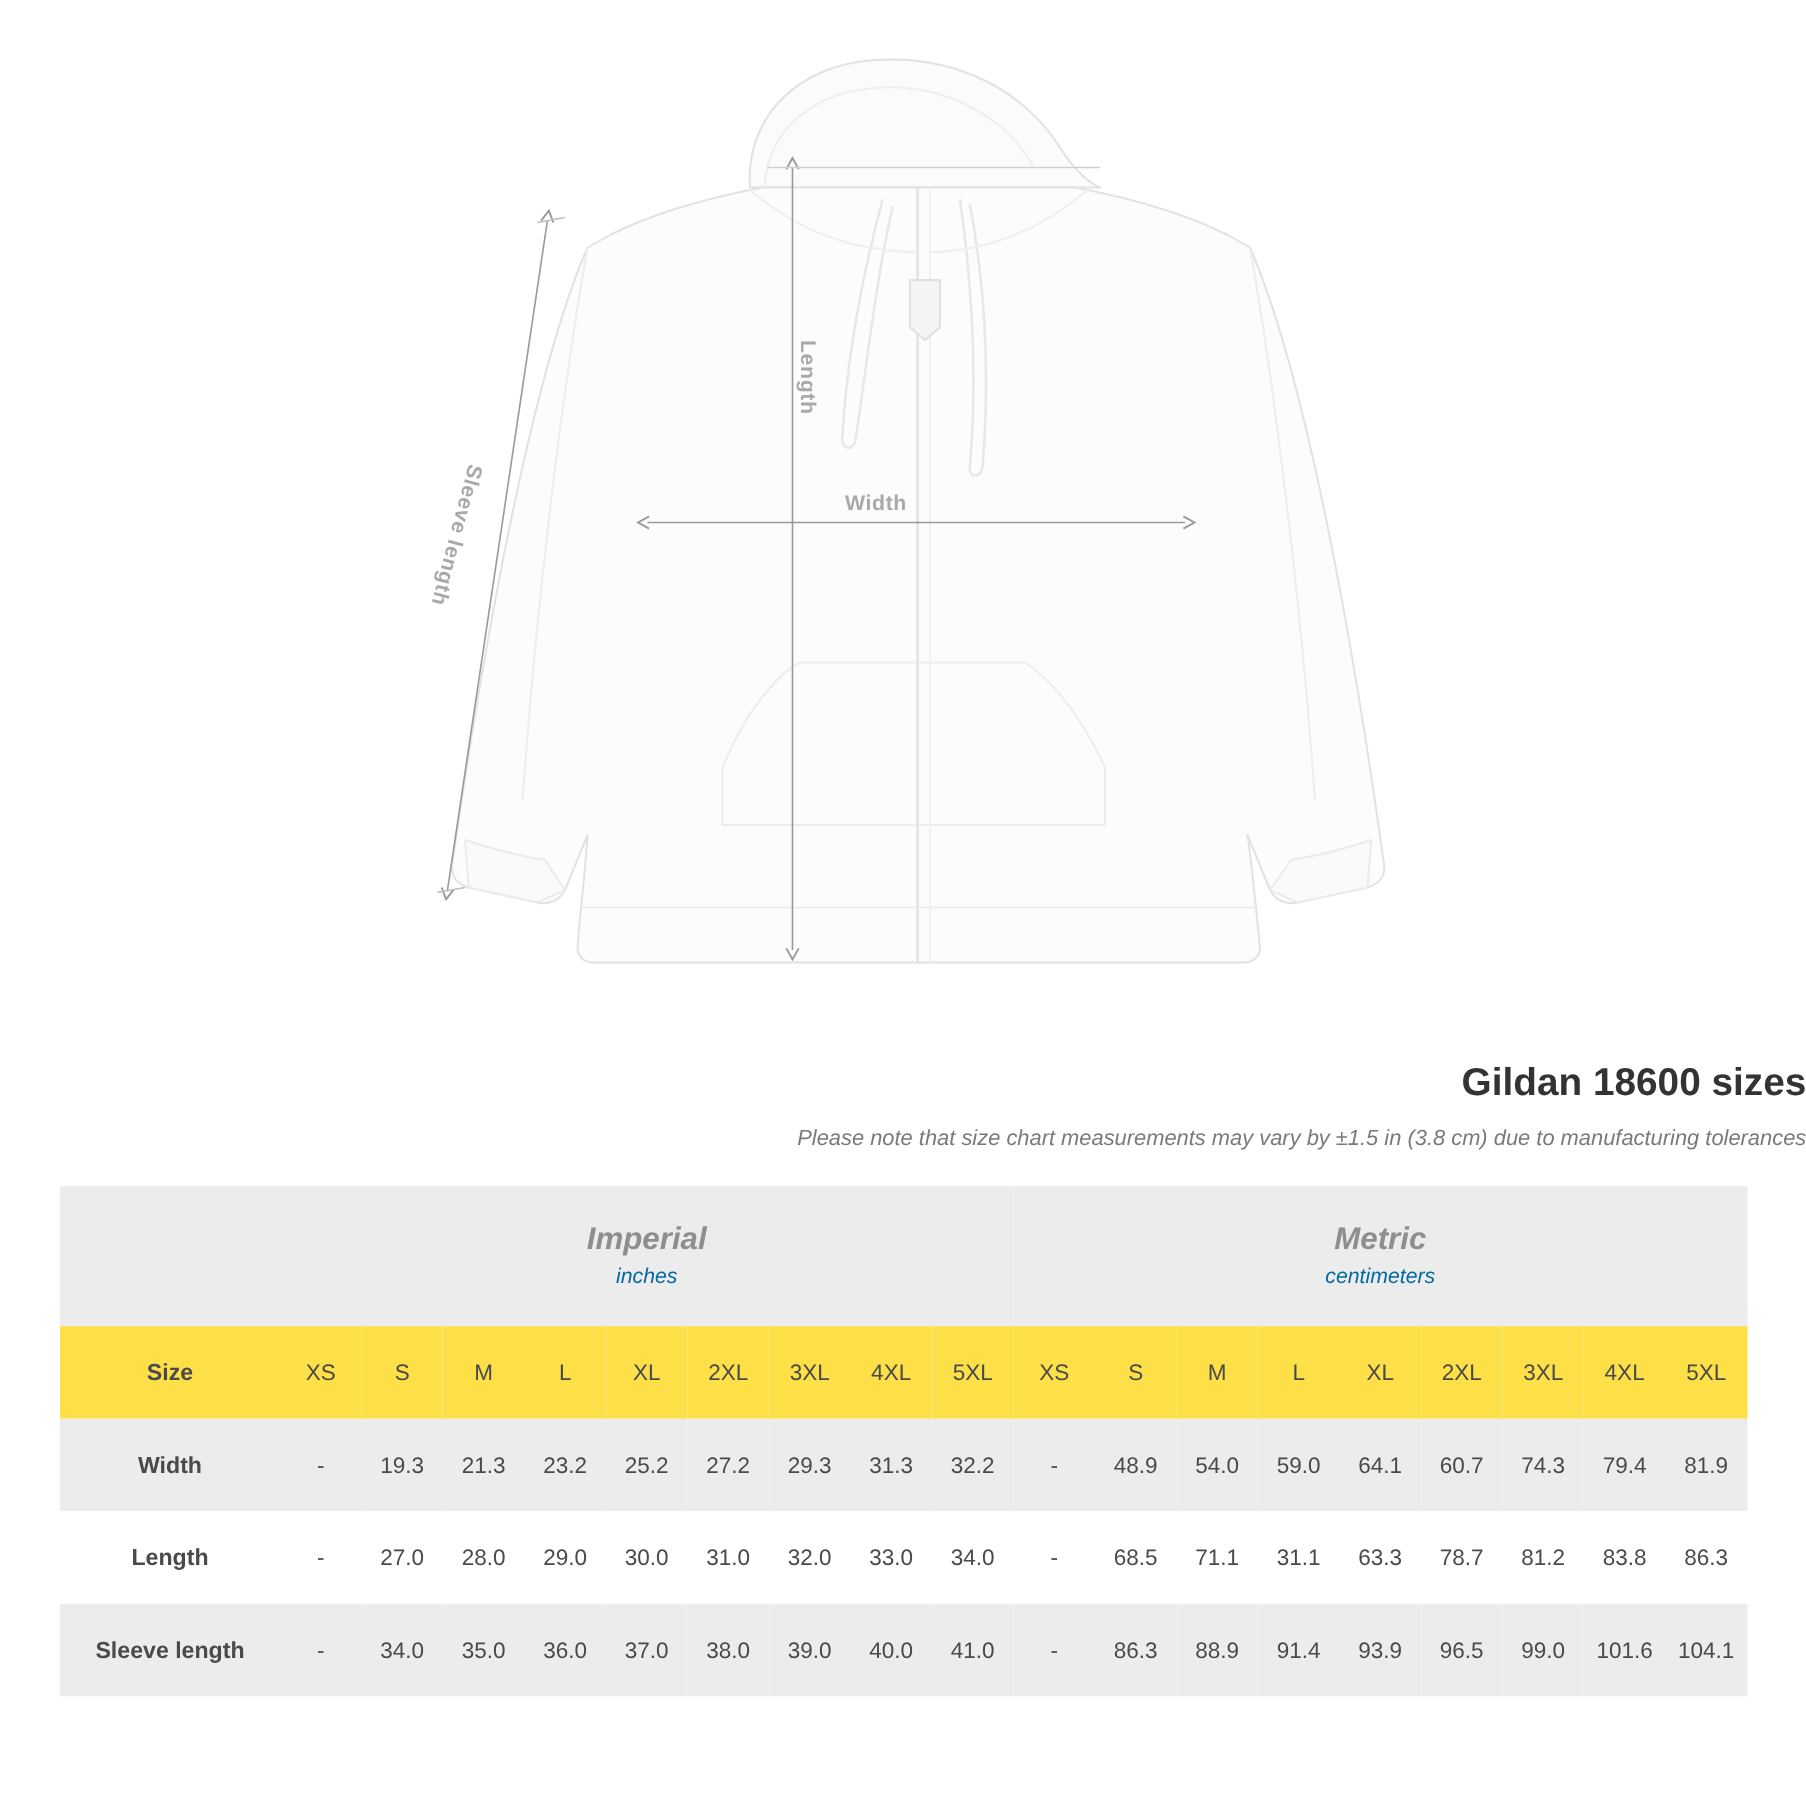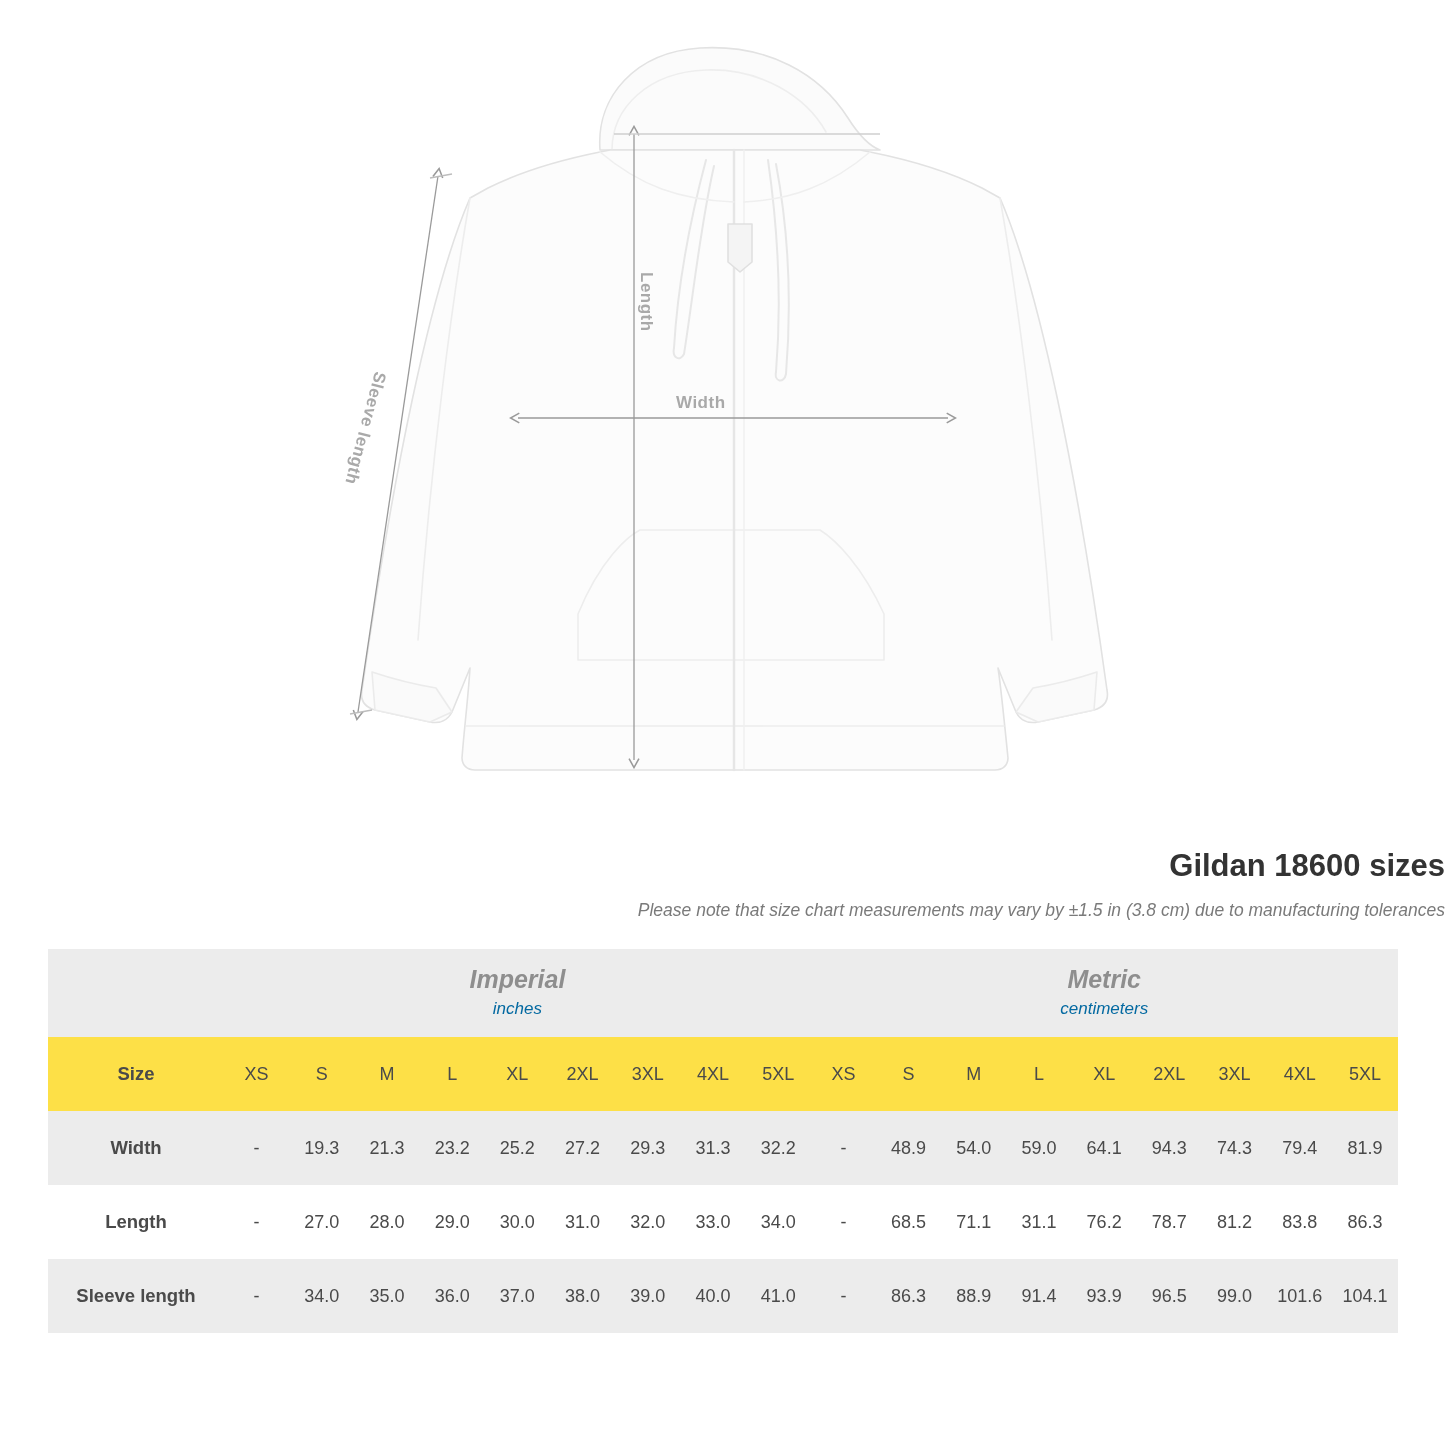--- a/index.html
+++ b/index.html
@@ -89,21 +89,21 @@
     text-align: center;
     vertical-align: middle;
     font-size: 18px;
     color: #4a4a4a;
     padding: 0;
     height: 74px;
     font-weight: normal;
   }
   .unit-head {
     background: #ececec;
-    height: 88px;
+    height: 112px;
   }
   .unit-head .unit-name {
     font-size: 25px;
     font-style: italic;
     font-weight: bold;
     color: #8e8e8e;
     line-height: 1.25;
   }
   .unit-head .unit-sub {
     font-size: 17px;
@@ -274,42 +274,42 @@
           <td>25.2</td>
           <td>27.2</td>
           <td>29.3</td>
           <td>31.3</td>
           <td>32.2</td>
           <td>-</td>
           <td>48.9</td>
           <td>54.0</td>
           <td>59.0</td>
           <td>64.1</td>
-          <td>94.3</td>
+          <td>60.7</td>
           <td>74.3</td>
           <td>79.4</td>
           <td>81.9</td>
         </tr>
 
         <tr class="row-white">
           <td class="rowlabel">Length</td>
           <td>-</td>
           <td>27.0</td>
           <td>28.0</td>
           <td>29.0</td>
           <td>30.0</td>
           <td>31.0</td>
           <td>32.0</td>
           <td>33.0</td>
           <td>34.0</td>
           <td>-</td>
           <td>68.5</td>
           <td>71.1</td>
           <td>31.1</td>
-          <td>76.2</td>
+          <td>63.3</td>
           <td>78.7</td>
           <td>81.2</td>
           <td>83.8</td>
           <td>86.3</td>
         </tr>
 
         <tr class="row-grey">
           <td class="rowlabel">Sleeve length</td>
           <td>-</td>
           <td>34.0</td>

